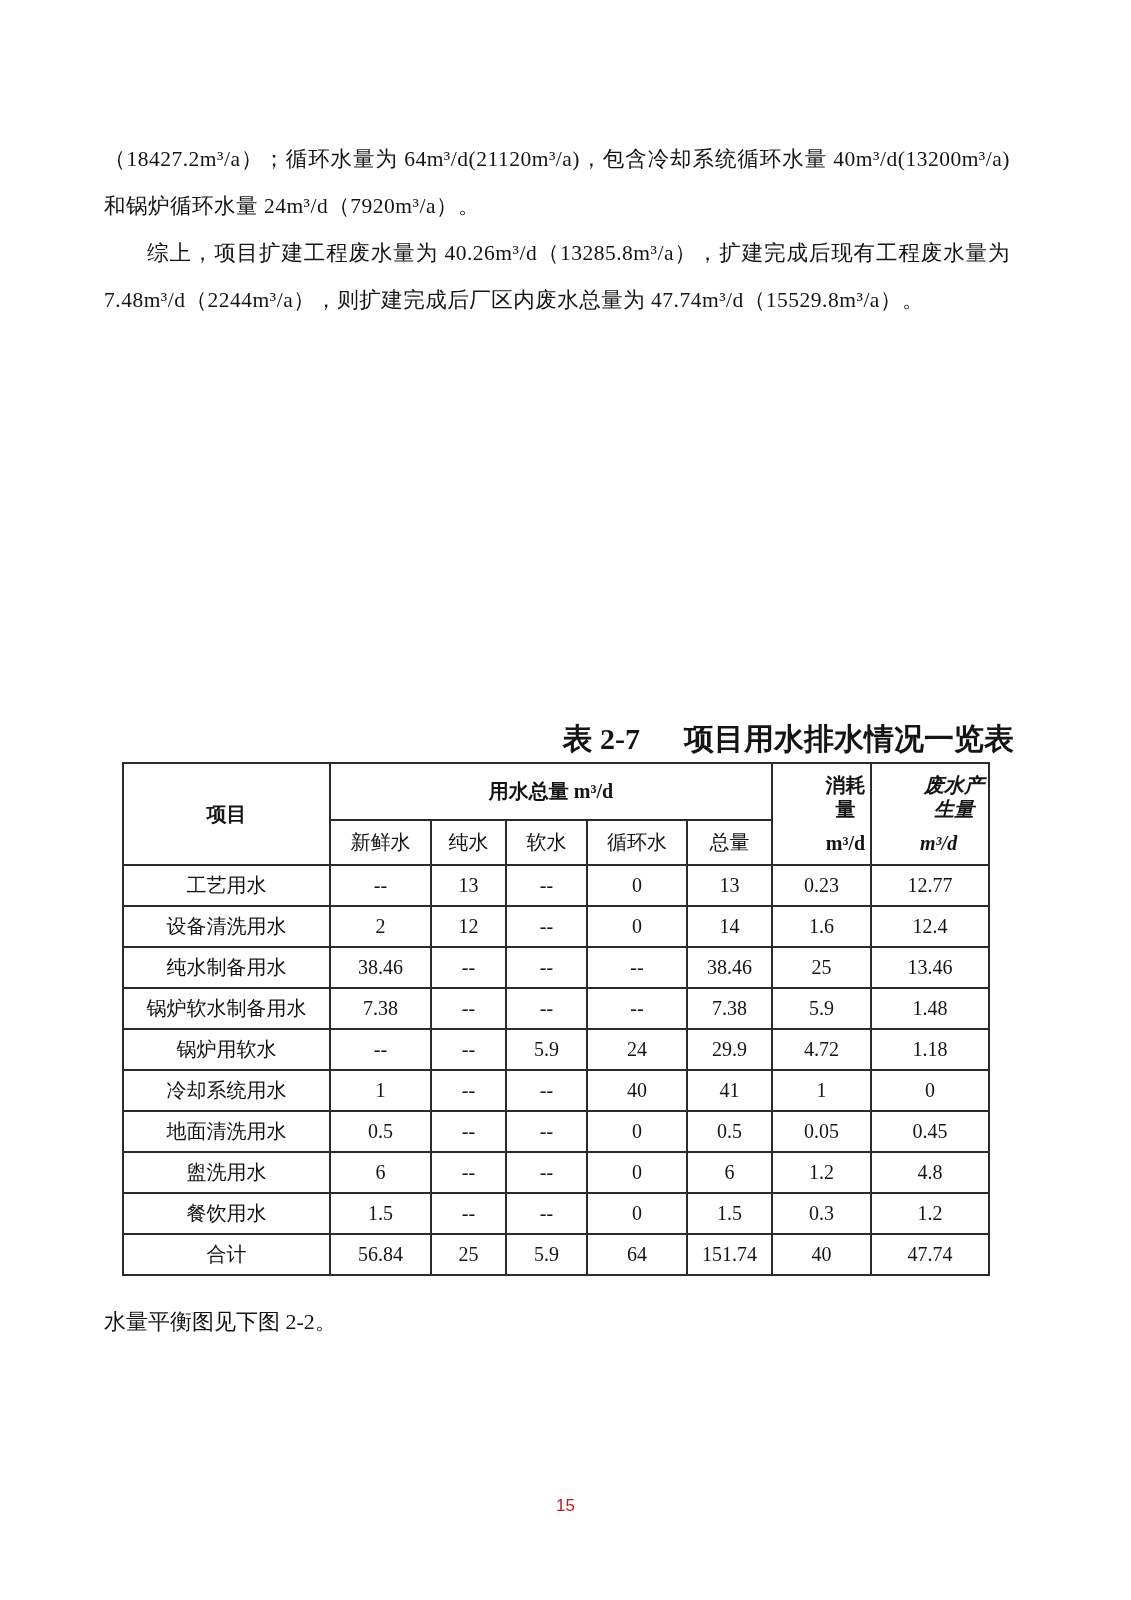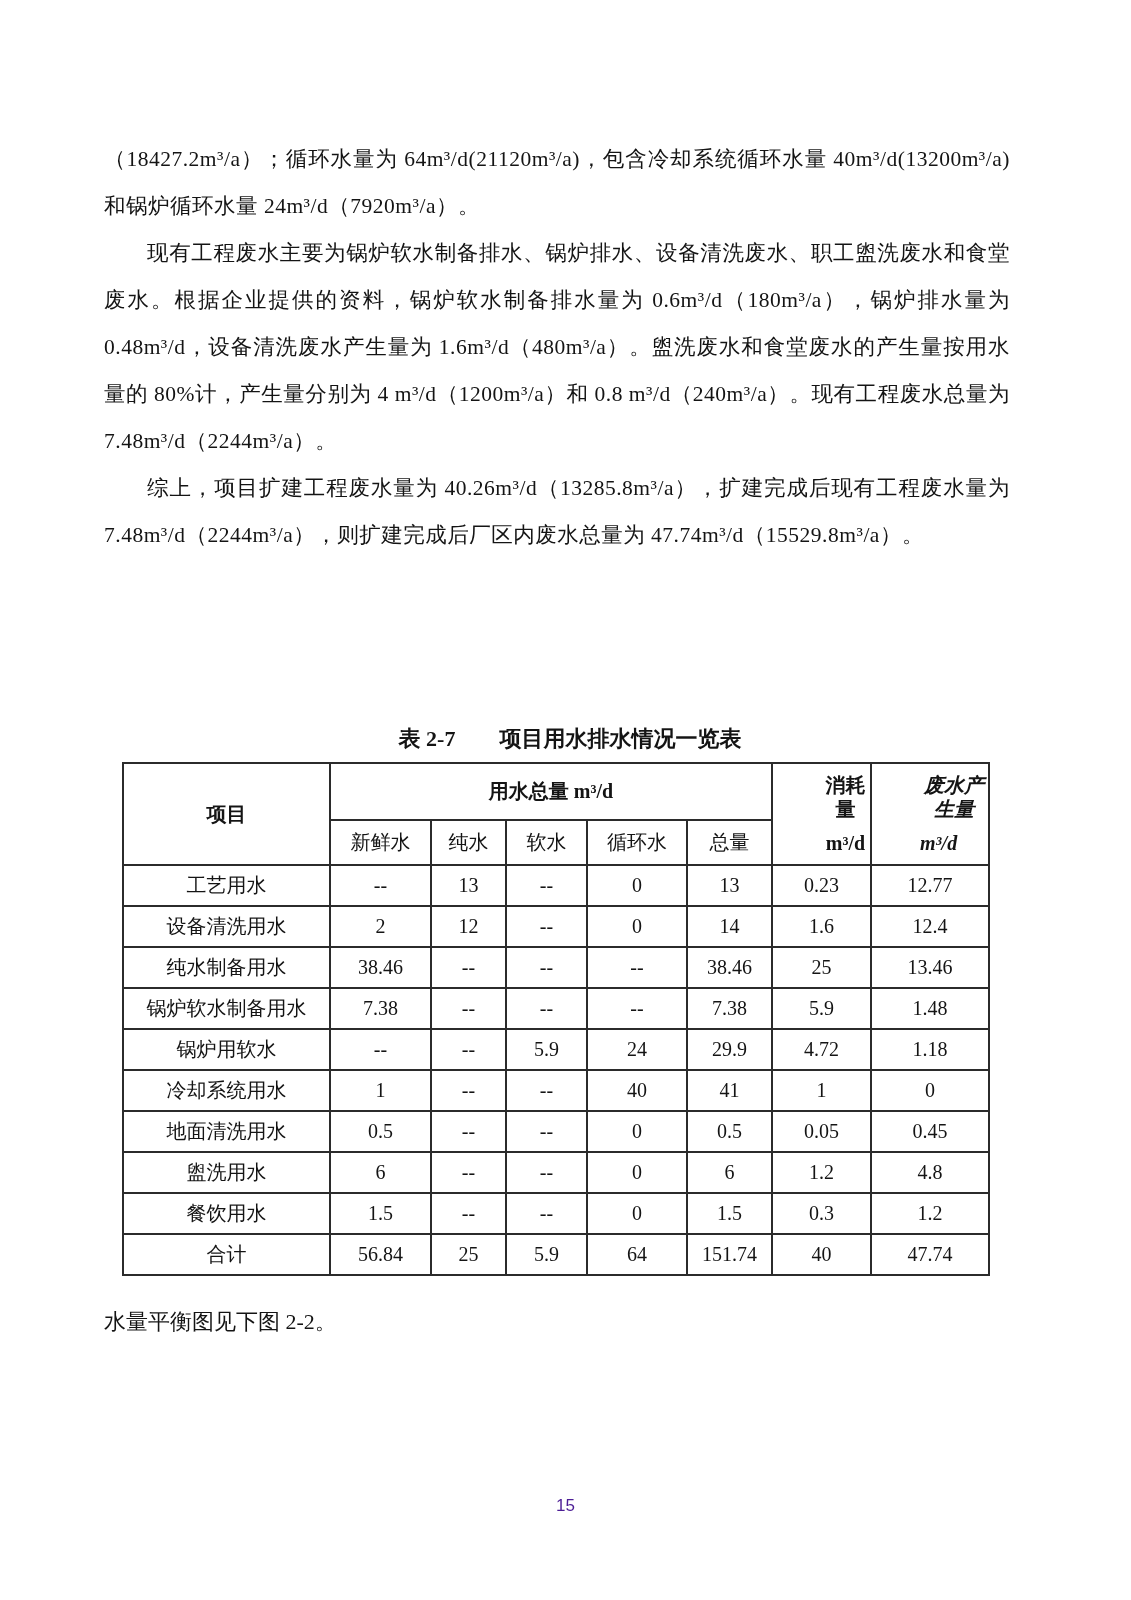--- a/index.html
+++ b/index.html
@@ -24,25 +24,25 @@
     margin: 0;
     font-size: 21.5px;
     line-height: 47px;
     text-align: justify;
     letter-spacing: 0.5px;
   }
   .indent { text-indent: 43px; }
   .heading { font-weight: bold; }
   .table-caption {
     position: absolute;
-    left: 117px;
+    left: 108px;
     width: 906px;
     top: 722px;
-    text-align: center;
-    font-size: 22px;
+    text-align: right;
+    font-size: 30px;
     font-weight: bold;
     line-height: 34px;
   }
   .caption-gap { display: inline-block; width: 44px; }
   table.water {
     position: absolute;
     left: 122px;
     top: 762px;
     border-collapse: collapse;
     table-layout: fixed;
@@ -71,32 +71,31 @@
     font-size: 22px;
     line-height: 34px;
   }
   .page-number {
     position: absolute;
     left: 0;
     width: 100%;
     top: 1496px;
     text-align: center;
     font-size: 17px;
-    color: #4c1d95;
+    color: #b91c1c;
     font-family: "Liberation Sans", sans-serif;
   }
 </style>
 </head>
 <body>
 
 <div class="page">
 
   <div class="text-block">
     <p class="body-p">（18427.2m³/a）；循环水量为 64m³/d(21120m³/a)，包含冷却系统循环水量 40m³/d(13200m³/a)和锅炉循环水量 24m³/d（7920m³/a）。</p>
-    <p class="body-p indent">现有工程废水主要为锅炉软水制备排水、锅炉排水、设备清洗废水、职工盥洗废水和食堂废水。根据企业提供的资料，锅炉软水制备排水量为 0.6m³/d（180m³/a），锅炉排水量为 0.48m³/d，设备清洗废水产生量为 1.6m³/d（480m³/a）。盥洗废水和食堂废水的产生量按用水量的 80%计，产生量分别为 4 m³/d（1200m³/a）和 0.8 m³/d（240m³/a）。现有工程废水总量为 7.48m³/d（2244m³/a）。</p>
     <p class="body-p indent">综上，项目扩建工程废水量为 40.26m³/d（13285.8m³/a），扩建完成后现有工程废水量为 7.48m³/d（2244m³/a），则扩建完成后厂区内废水总量为 47.74m³/d（15529.8m³/a）。</p>
   </div>
 
   <div class="table-caption">
     <span>表 2-7</span><span class="caption-gap"></span><span>项目用水排水情况一览表</span>
   </div>
 
   <table class="water">
     <colgroup>
       <col style="width:207px">

